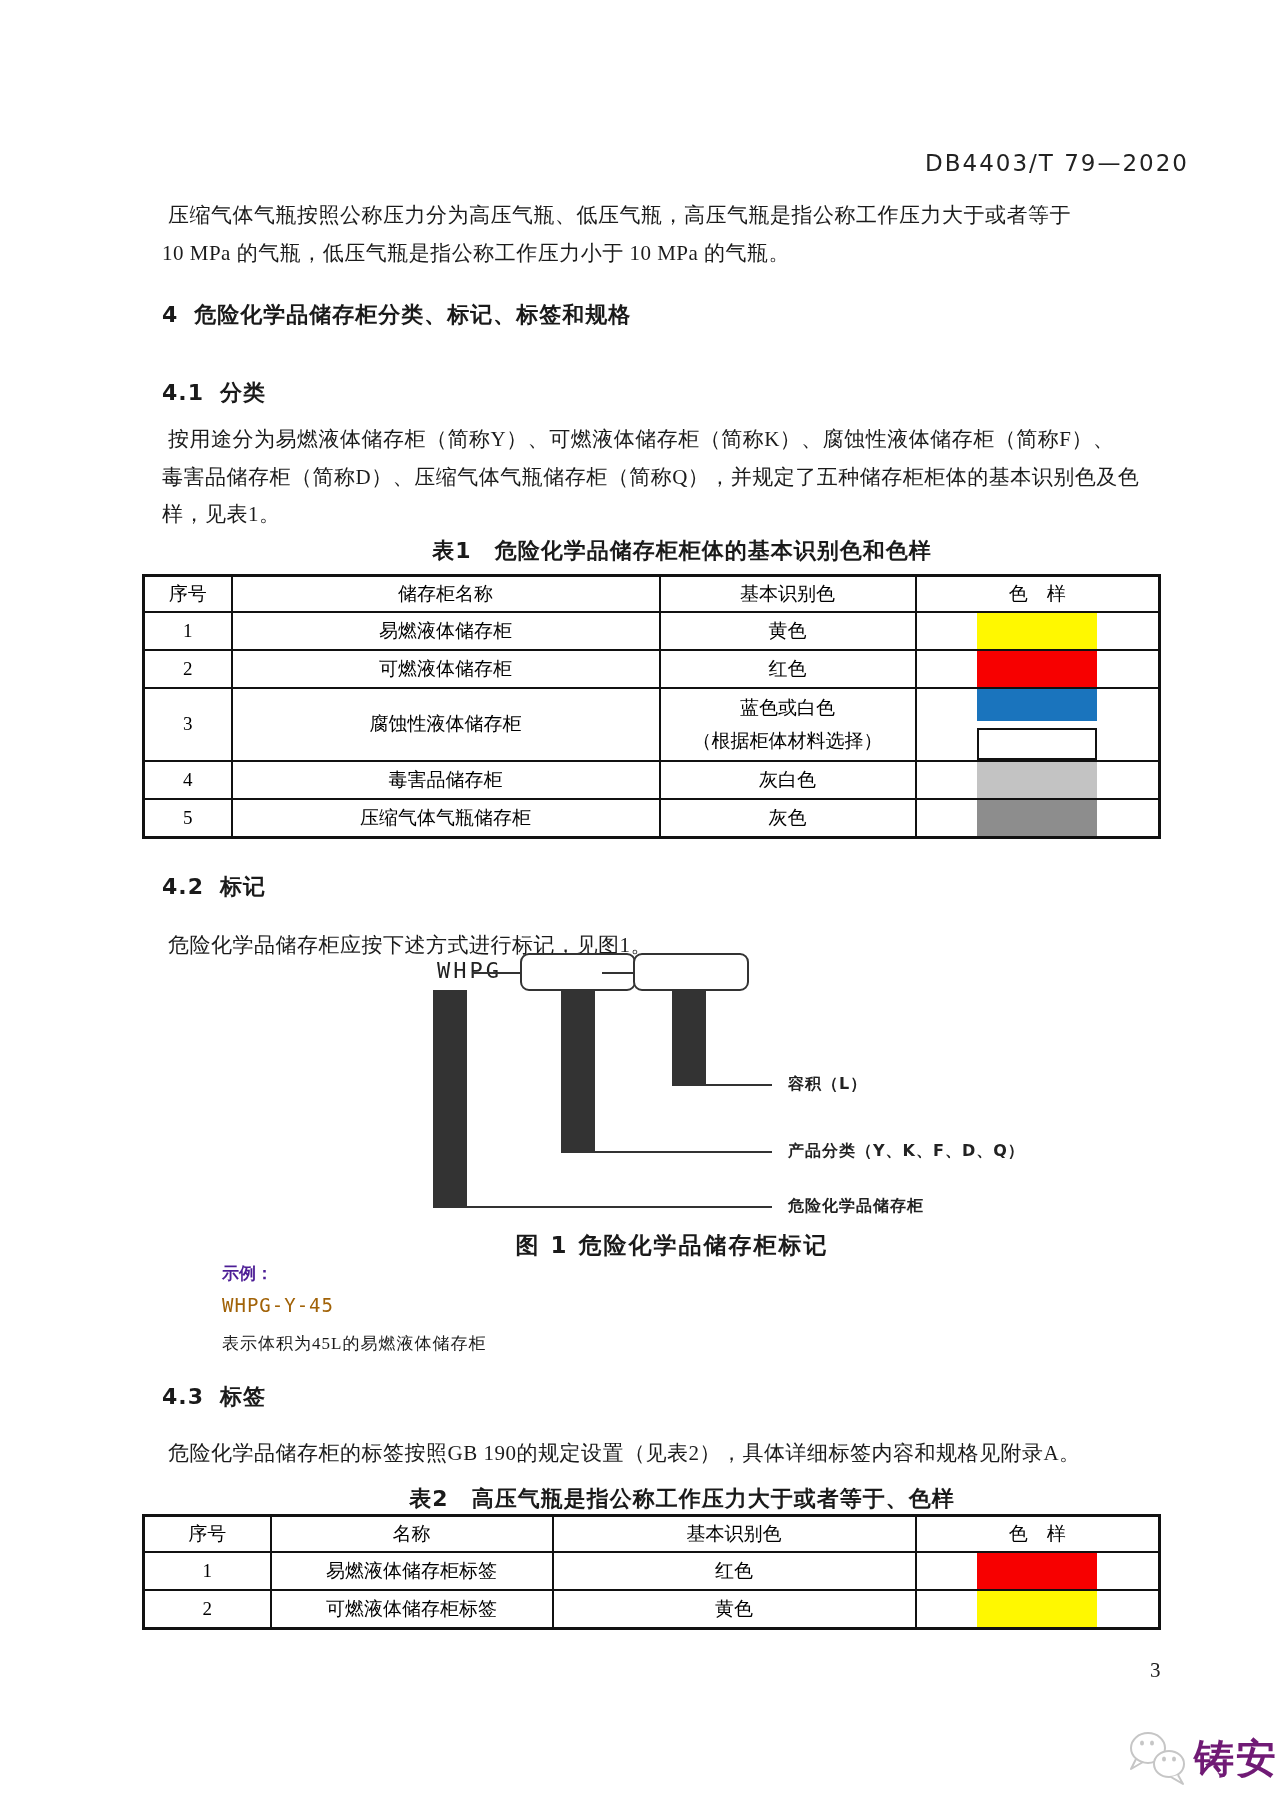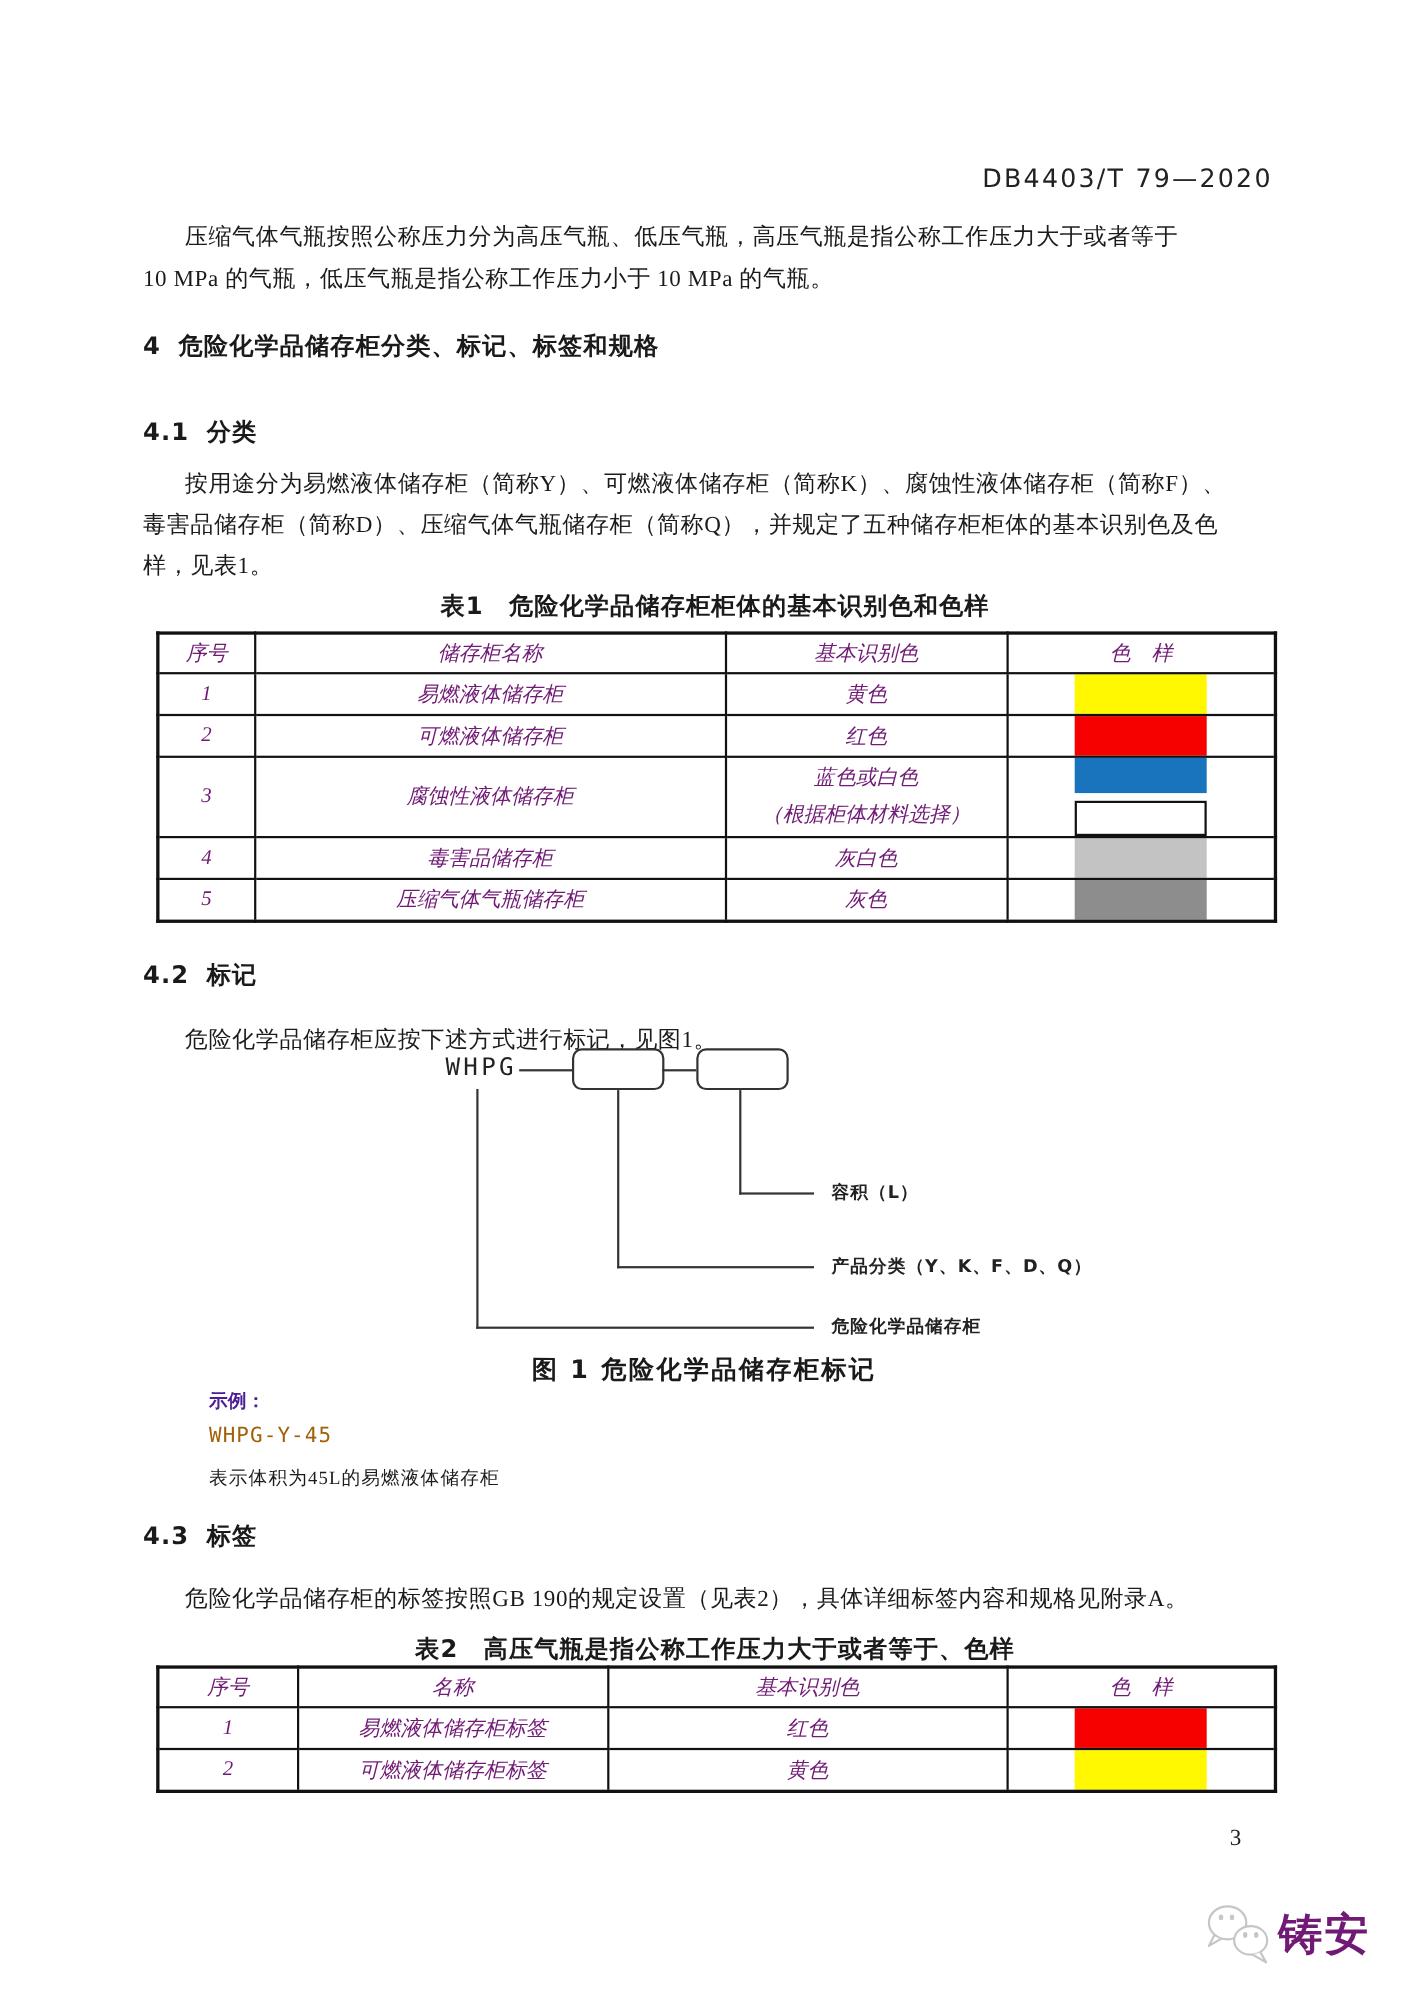--- a/index.html
+++ b/index.html
@@ -4,21 +4,21 @@
 <style>
   html,body{margin:0;padding:0;background:#ffffff;}
   .page{
     position:relative;
     width:1280px;height:1810px;
     background:#ffffff;
     overflow:hidden;
     font-family:"Liberation Serif","DejaVu Serif",serif;
     color:#1b1b1b;
   }
-  .abs{position:absolute;}
+  .abs{position:absolute;padding-left:32px;}
 
   
   .doc-number{
     top:150px;left:0;width:1157px;
     text-align:right;
     font-family:"DejaVu Sans",sans-serif;
     font-size:23px;letter-spacing:2px;color:#222;
   }
 
   
@@ -47,23 +47,22 @@
   .fig-caption{
     left:130px;width:1020px;text-align:center;
     font-family:"DejaVu Sans",sans-serif;
     font-weight:bold;font-size:23px;color:#1a1a1a;letter-spacing:2px;
   }
 
   
   table.std{
     border-collapse:collapse;table-layout:fixed;
     width:1016px;
-    font-size:19px;color:#701a75;
+    font-size:19px;color:#000000;
     background:#fff;
-    font-style:italic;
   }
   table.std{border:3px solid #111;}
   table.std td{border:2px solid #111;text-align:center;vertical-align:middle;padding:0;}
   table.std tr{height:36px;}
   tr.tall{height:71px;}
   .t1-c0{width:88px;}  .t1-c1{width:428px;} .t1-c2{width:256px;} .t1-c3{width:244px;}
   .t2-c0{width:127px;} .t2-c1{width:282px;} .t2-c2{width:363px;} .t2-c3{width:244px;}
 
   .swatch{width:120px;height:36px;margin:0 auto;}
   .dual-cell{display:flex;flex-direction:column;align-items:center;justify-content:space-between;height:71px;}

